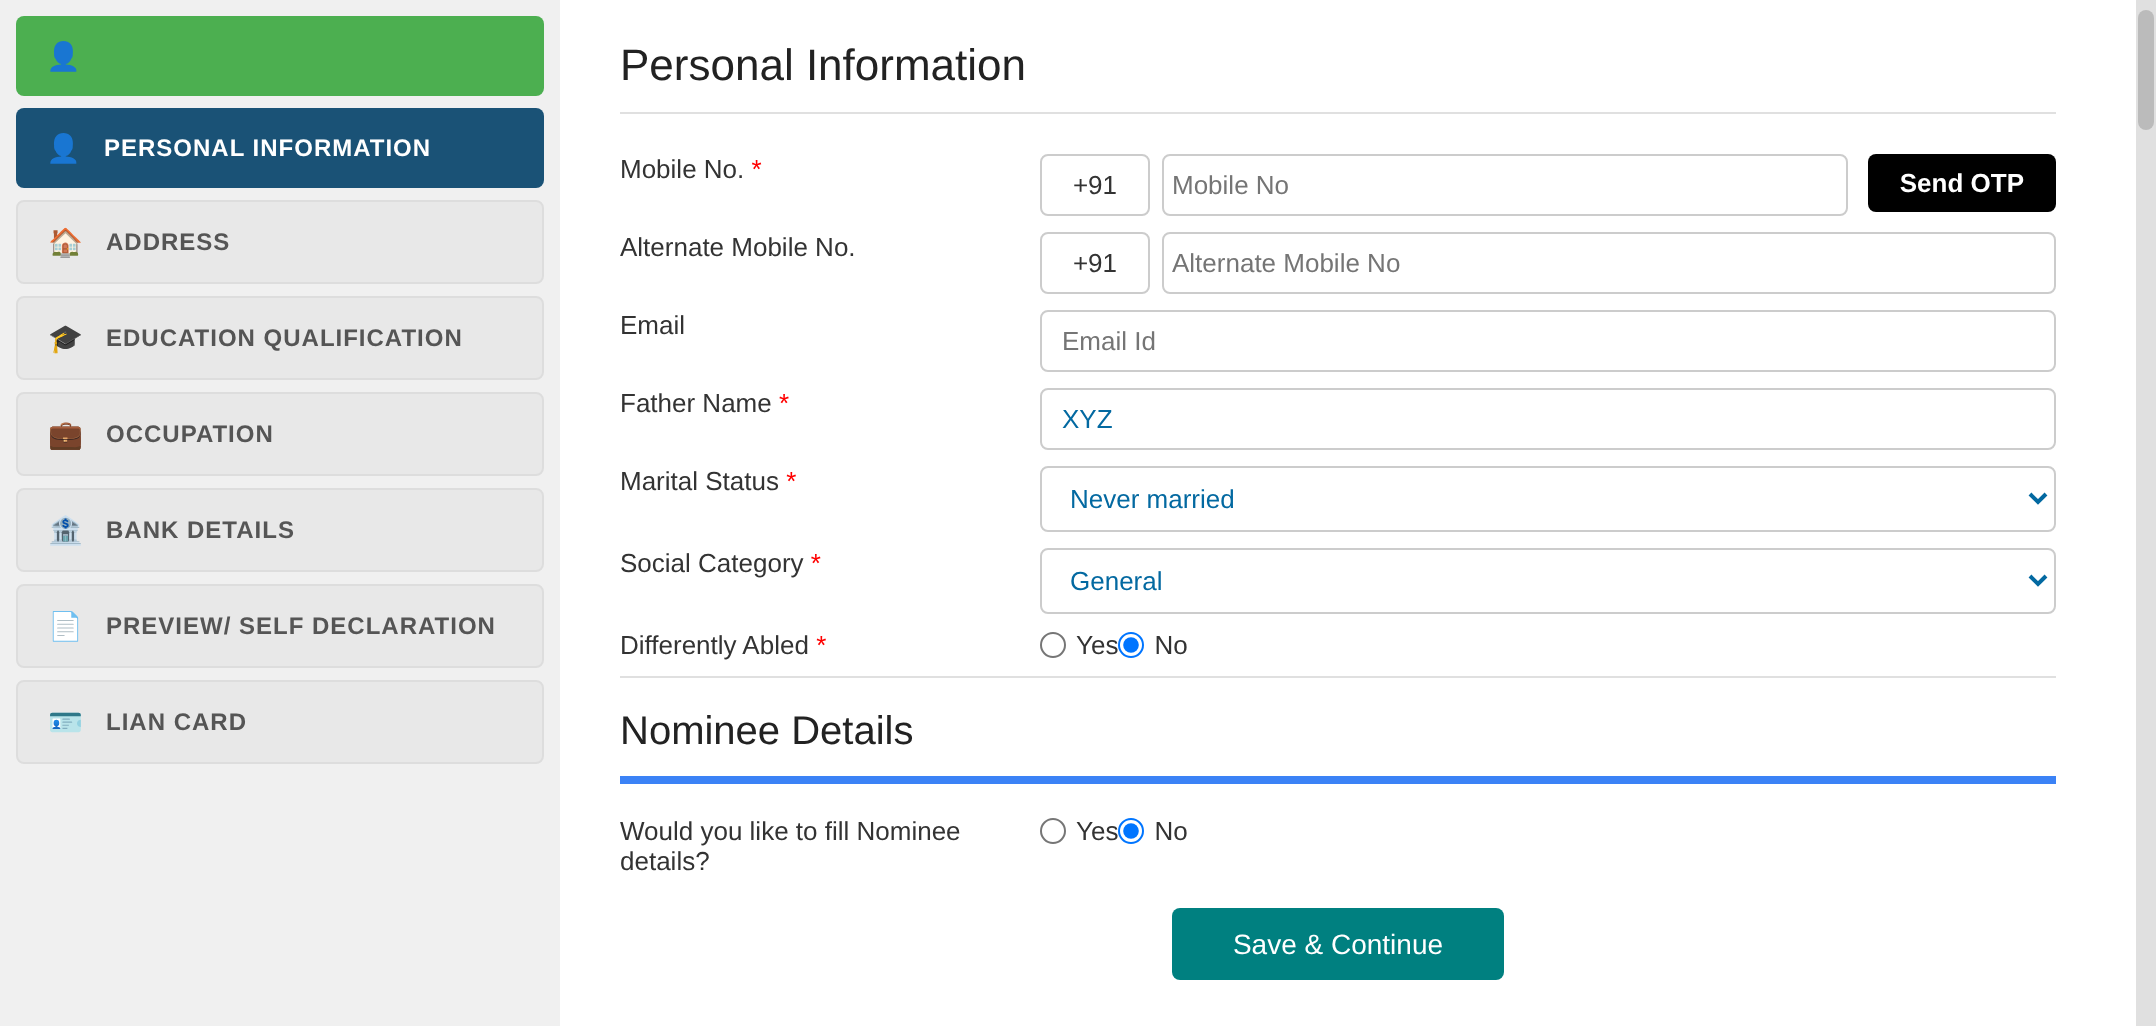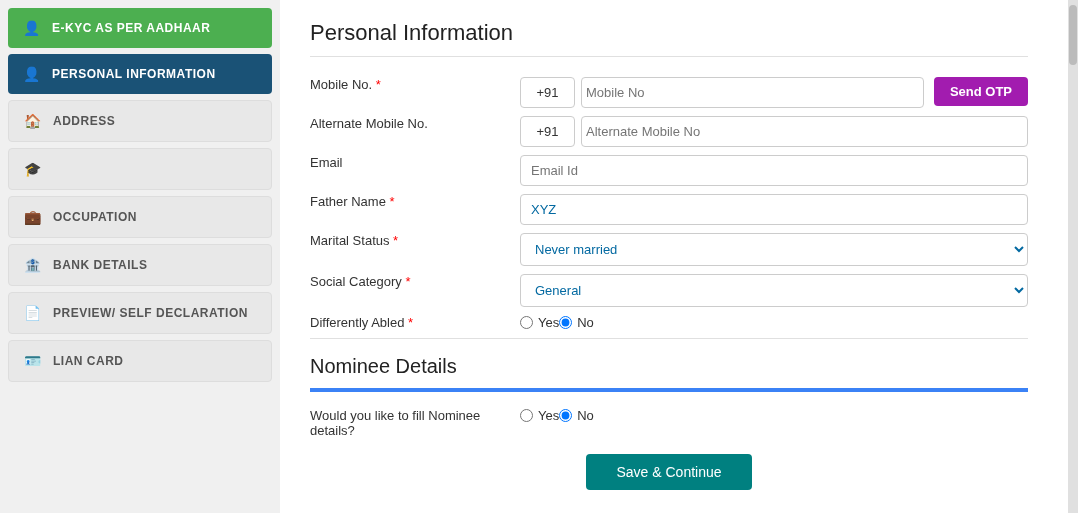--- a/index.html
+++ b/index.html
@@ -131,21 +131,21 @@
       padding: 7px 4px;
       border: 1px solid #ccc;
       border-radius: 4px;
       font-size: 13px;
       color: #999;
       outline: none;
     }
 
     .send-otp-btn {
       padding: 7px 16px;
-      background: #a21caf;
+      background: #000000;
       color: #fff;
       border: none;
       border-radius: 4px;
       font-size: 13px;
       font-weight: 600;
       cursor: pointer;
       white-space: nowrap;
     }
 
     select.form-control {
@@ -215,32 +215,32 @@
       margin: 4px 0 16px 0;
     }
   </style>
 </head>
 <body>
 
 <div class="sidebar">
 
 <div class="sidebar-item green">
       <span class="icon">👤</span>
-      <span>E-KYC AS PER AADHAAR</span>
     </div>
     <div class="sidebar-item blue">
       <span class="icon">👤</span>
       <span>PERSONAL INFORMATION</span>
     </div>
     <div class="sidebar-item">
       <span class="icon">🏠</span>
       <span>ADDRESS</span>
     </div>
     <div class="sidebar-item">
       <span class="icon">🎓</span>
+      <span>EDUCATION QUALIFICATION</span>
     </div>
     <div class="sidebar-item">
       <span class="icon">💼</span>
       <span>OCCUPATION</span>
     </div>
     <div class="sidebar-item">
       <span class="icon">🏦</span>
       <span>BANK DETAILS</span>
     </div>
     <div class="sidebar-item">

